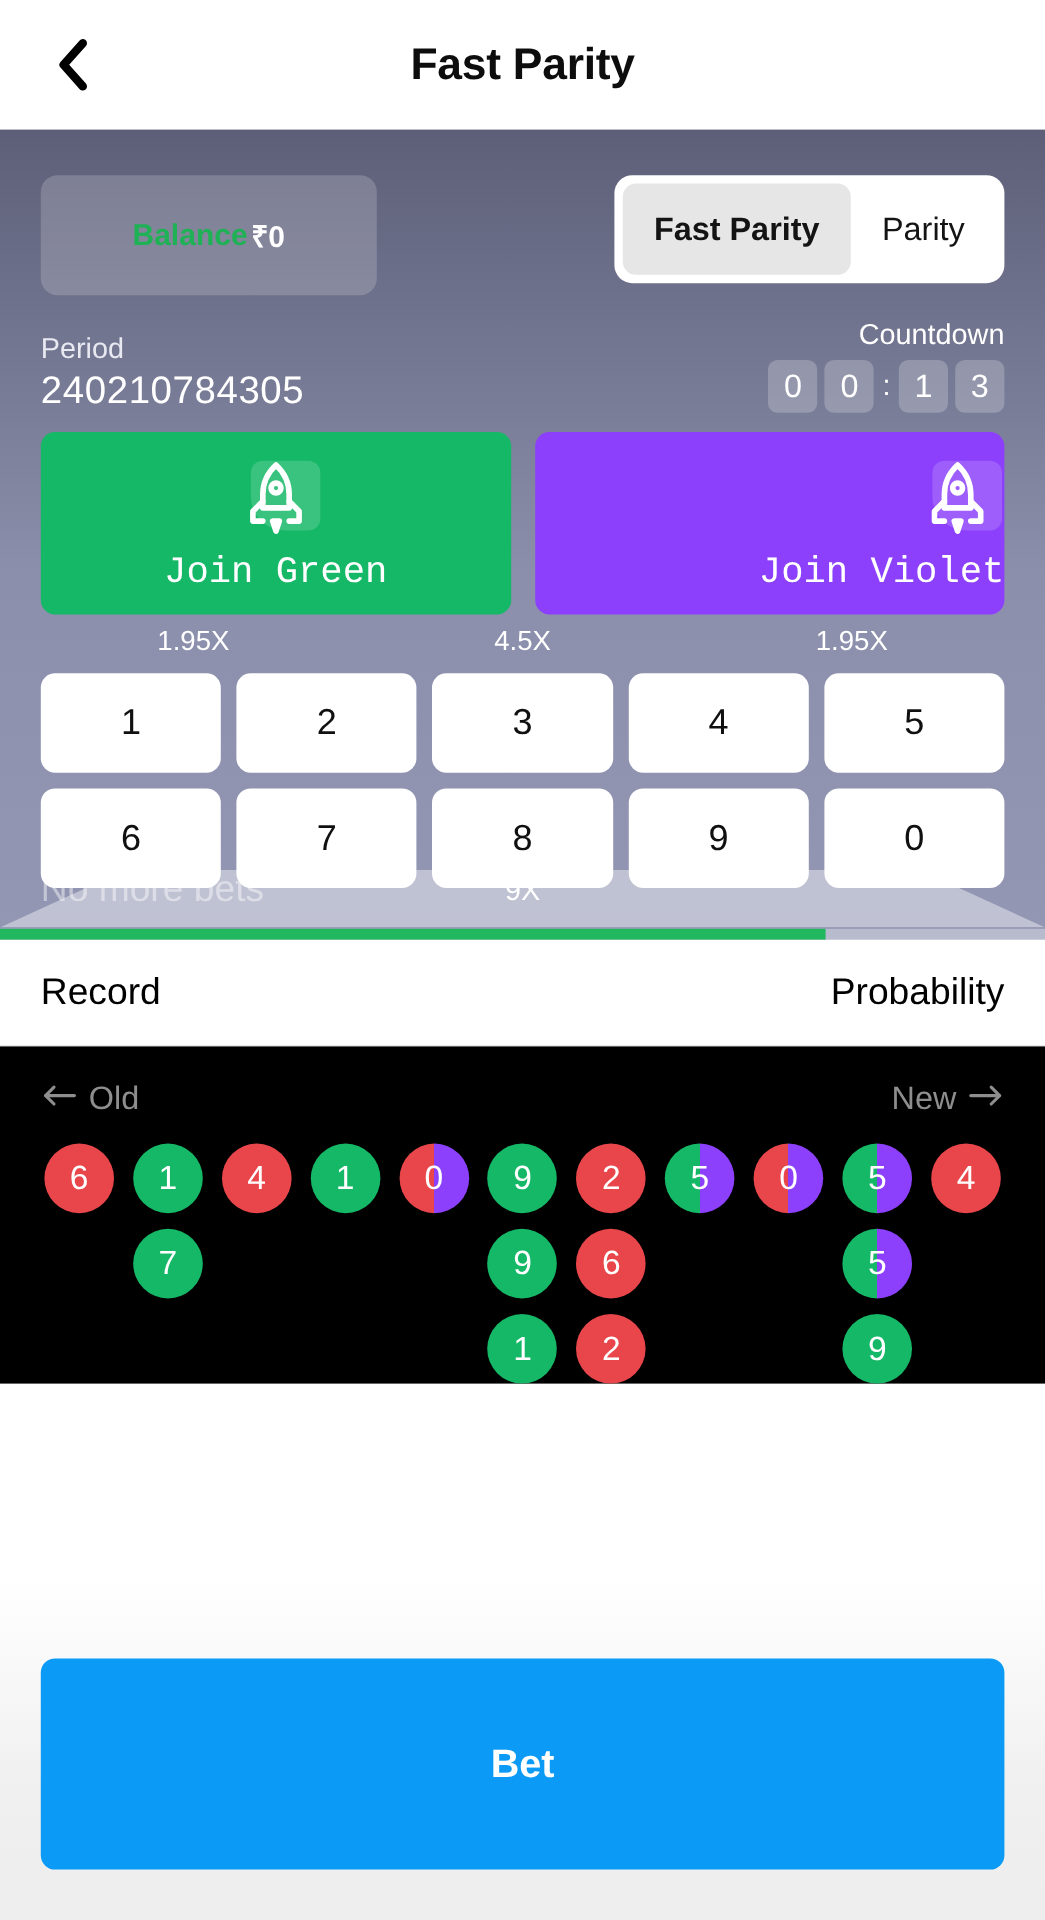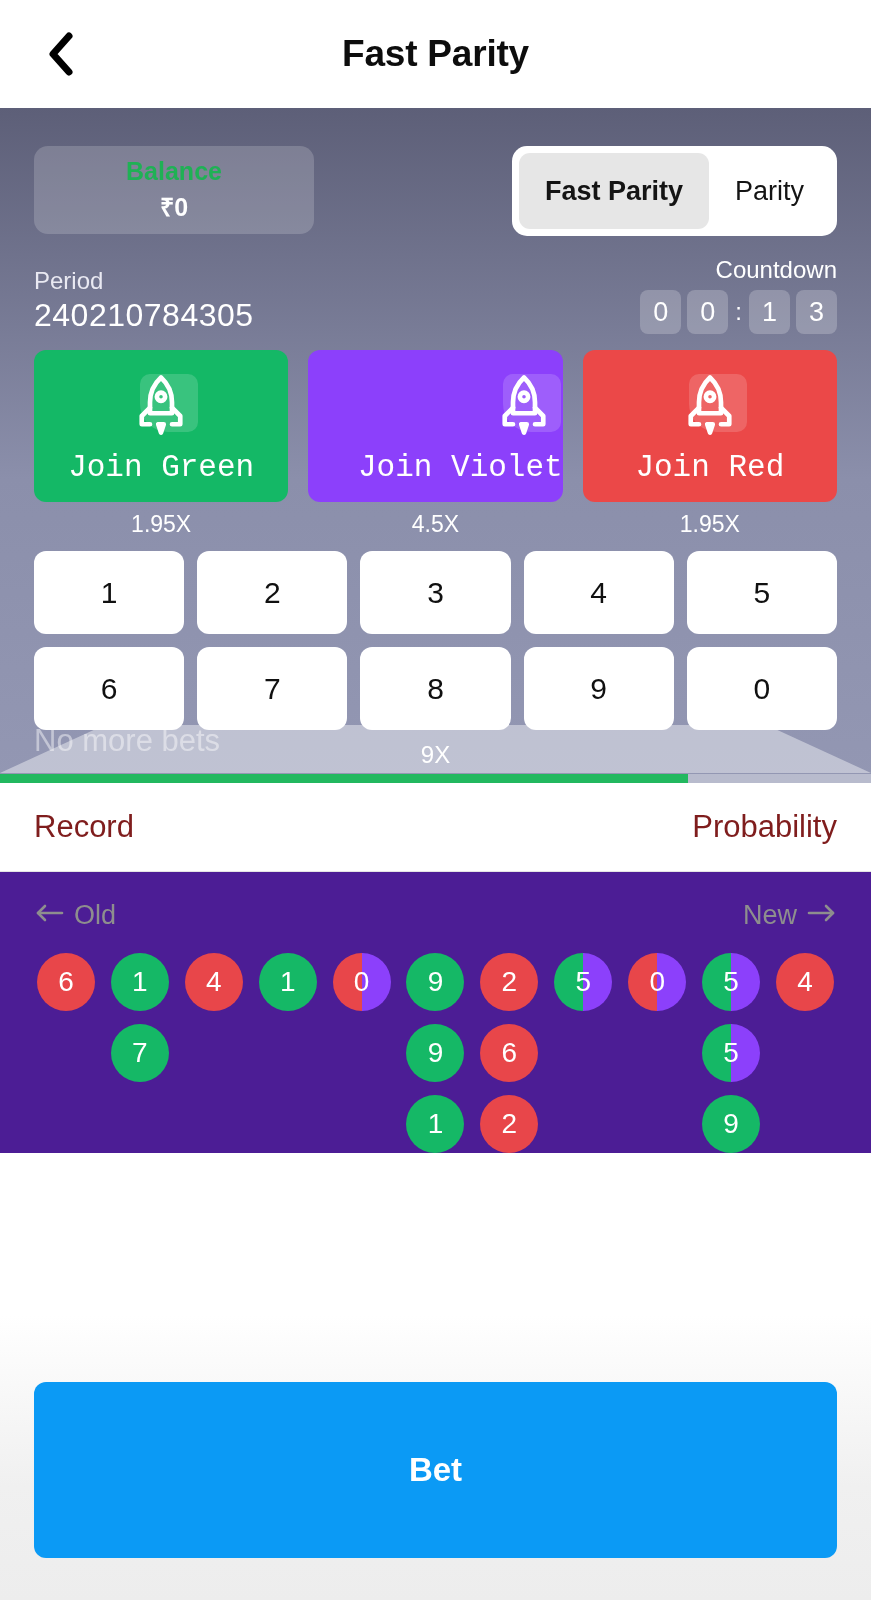--- a/index.html
+++ b/index.html
@@ -31,23 +31,23 @@
   .game-panel{
     position:relative;
     background:linear-gradient(180deg,#5d5f78 0%,#8b8fab 55%,#9397b3 100%);
     padding:0 34px; height:675px;
   }
   .panel-top{
     display:flex; justify-content:space-between; align-items:flex-start;
     padding-top:38px;
   }
   .balance-card{
-    width:280px; height:88px; border-radius:14px;
+    width:280px; height:100px; border-radius:14px;
     background:rgba(255,255,255,0.18);
-    display:flex; flex-direction:column; align-items:center; justify-content:center;
+    display:flex; flex-direction:row; align-items:center; justify-content:center;
     gap:3px;
   }
   .balance-label{ color:#1fb155; font-size:25px; font-weight:bold; }
   .balance-value{ color:#ffffff; font-size:25px; font-weight:bold; }
 
   .mode-toggle{
     display:flex; background:#ffffff; border-radius:15px; padding:7px;
     height:90px; align-items:center;
   }
   .mode-btn{
@@ -112,49 +112,49 @@
   .nmb-shape{
     position:absolute; left:0; right:0; bottom:0; height:48px;
     background:rgba(255,255,255,0.42);
     clip-path:polygon(12% 0%, 88% 0%, 100% 100%, 0% 100%);
   }
   .nmb-text{
     position:absolute; left:34px; bottom:14px;
     color:rgba(255,255,255,0.45); font-size:31px;
   }
   .nmb-mult{
-    position:absolute; left:0; right:0; bottom:4px; text-align:center;
+    position:absolute; left:0; right:0; bottom:16px; text-align:center;
     color:#ffffff; font-size:24px;
   }
   .progress-track{
     position:absolute; left:0; right:0; bottom:0; height:9px;
     background:rgba(255,255,255,0.35);
   }
   .progress-fill{ height:100%; background:#22b85f; }
 
   
   .tabs{
     display:flex; background:#ffffff; border-bottom:1px solid #e4e4e4;
     height:89px; padding:0 34px;
   }
   .tab{
     flex:1; display:flex; align-items:center; justify-content:center;
     position:relative; cursor:pointer; background:none; border:none;
-    font-family:inherit; font-size:31px; color:#7f1d1d;
+    font-family:inherit; font-size:31px; color:#000000;
   }
   .tab:first-child{ justify-content:flex-start; }
   .tab:last-child{ justify-content:flex-end; }
   .tab.active{ color:#121212; font-weight:bold; }
   .tab.active::after{
     content:""; position:absolute; bottom:0; left:0; width:175px; height:7px;
     background:#2196f3; border-radius:3px;
   }
 
   
-  .roadmap{ background:#4c1d95; padding:28px 34px 0; }
+  .roadmap{ background:#000000; padding:28px 34px 0; }
   .rm-head{ display:flex; justify-content:space-between; color:#8e8e8e; font-size:27px; }
   .rm-side{ display:flex; align-items:center; gap:10px; }
   .rm-grid{ display:flex; gap:10px; margin-top:22px; }
   .rm-col{ flex:1; display:flex; flex-direction:column; gap:13px; align-items:center; }
   .ball{
     width:58px; height:58px; border-radius:50%;
     display:flex; align-items:center; justify-content:center;
     color:#ffffff; font-size:28px; position:relative; overflow:hidden;
   }
   .ball span{ position:relative; z-index:2; }
@@ -259,33 +259,20 @@
           <path d="M12 2c2.6 2.4 4 5.6 4 9v4H8v-4c0-3.4 1.4-6.6 4-9z"></path>
           <circle cx="12" cy="9" r="1.5"></circle>
           <path d="M8 13l-3 3v3h3"></path>
             <path d="M16 13l3 3v3h-3"></path>
           <path d="M11 19h2l-1 3z"></path>
         </svg>
       </span>
       <span class="join-label">Join Violet</span>
     </button>
 
-    <button class="join-btn join-red">
-      <span class="rocket-wrap">
-        <span class="rocket-shade"></span>
-        <svg width="66" height="66" viewBox="0 0 24 24" fill="none" stroke="#fff" stroke-width="1.7" stroke-linecap="round" stroke-linejoin="round">
-          <path d="M12 2c2.6 2.4 4 5.6 4 9v4H8v-4c0-3.4 1.4-6.6 4-9z"></path>
-          <circle cx="12" cy="9" r="1.5"></circle>
-          <path d="M8 13l-3 3v3h3"></path>
-            <path d="M16 13l3 3v3h-3"></path>
-          <path d="M11 19h2l-1 3z"></path>
-        </svg>
-      </span>
-      <span class="join-label">Join Red</span>
-    </button>
   </div>
 
   <div class="mult-row">
     <div class="mult">1.95X</div>
     <div class="mult">4.5X</div>
     <div class="mult">1.95X</div>
   </div>
 
   <div class="num-grid">
     <button class="num-btn">1</button>

